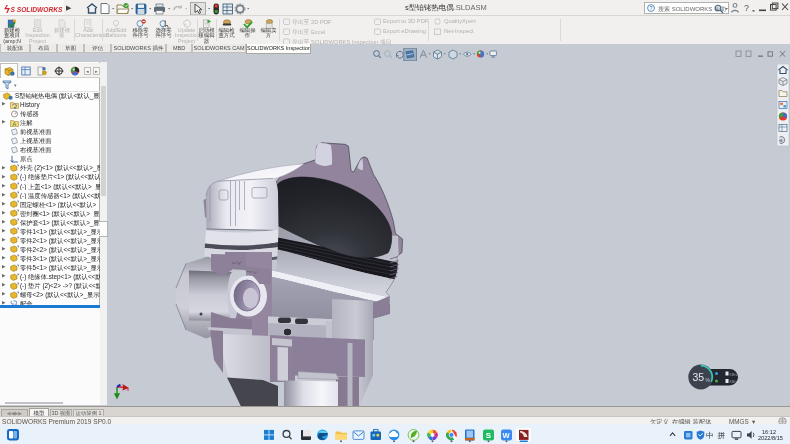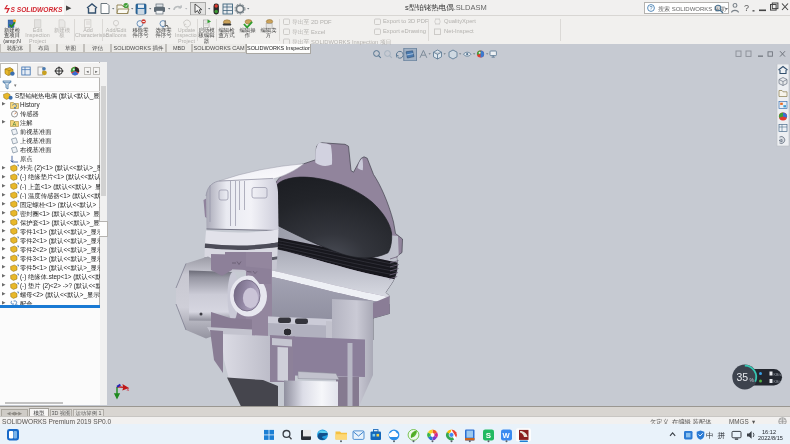--- a/index.html
+++ b/index.html
@@ -754,21 +754,21 @@
     <rect x="7.4" y="41.2" width="2.6" height="2.2" fill="#3a9ad0"></rect>
     <circle cx="7" cy="52.5" r="4.1" fill="#e03a30"></circle>
     <path d="M7,48.4 a4.1,4.1 0 0 1 3.9,5.4 l-3.9,-1.3 z" fill="#3a6fd0"></path>
     <path d="M7,48.4 a4.1,4.1 0 0 0 -3.9,5.4 l3.9,-1.3 z" fill="#3aa23a"></path>
     <rect x="3" y="60.5" width="8" height="7" fill="#eef2f6" stroke="#4a6b8a" stroke-width="0.7"></rect>
     <path d="M3,63 l8,0 M6,60.5 L6,67.5" stroke="#4a6b8a" stroke-width="0.6"></path>
     <path d="M3.5,73 a3.5,3.5 0 1 1 0,6 M3,76.5 l3,-1 l0,2.4 z" fill="#d8dde2" stroke="#667080" stroke-width="0.8"></path>
   </svg>
 </div>
 
-<div id="widget" class="abs" style="left:732px;top:363px;width:52px;height:28px;">
+<div id="widget" class="abs" style="left:688px;top:363px;width:52px;height:28px;">
   <svg width="52" height="28" viewBox="0 0 52 28">
     <rect x="10" y="6" width="40" height="16.5" rx="8.2" fill="#23272f"></rect>
     <circle cx="12.8" cy="14" r="12.5" fill="#3d434e"></circle>
     <path d="M12.8,2.6 a11.4,11.4 0 0 1 10.4,16" fill="none" stroke="#35c8b4" stroke-width="1.7"></path>
     <text x="4.5" y="18" font-size="10.5" fill="#e8eaee" font-family="Liberation Sans">35</text>
     <text x="17.5" y="18.5" font-size="5" fill="#c8ccd4" font-family="Liberation Sans">%</text>
     <circle cx="28.5" cy="10.5" r="1.5" fill="#3aa0e8"></circle>
     <circle cx="28.5" cy="18" r="1.5" fill="#52b043"></circle>
     <path d="M37.5,8.5 l3,0 l0,4 l-3,0 z" fill="#e8eaee"></path>
     <path d="M37.5,16 l3,0 l0,4 l-3,0 z" fill="#e8eaee"></path>

